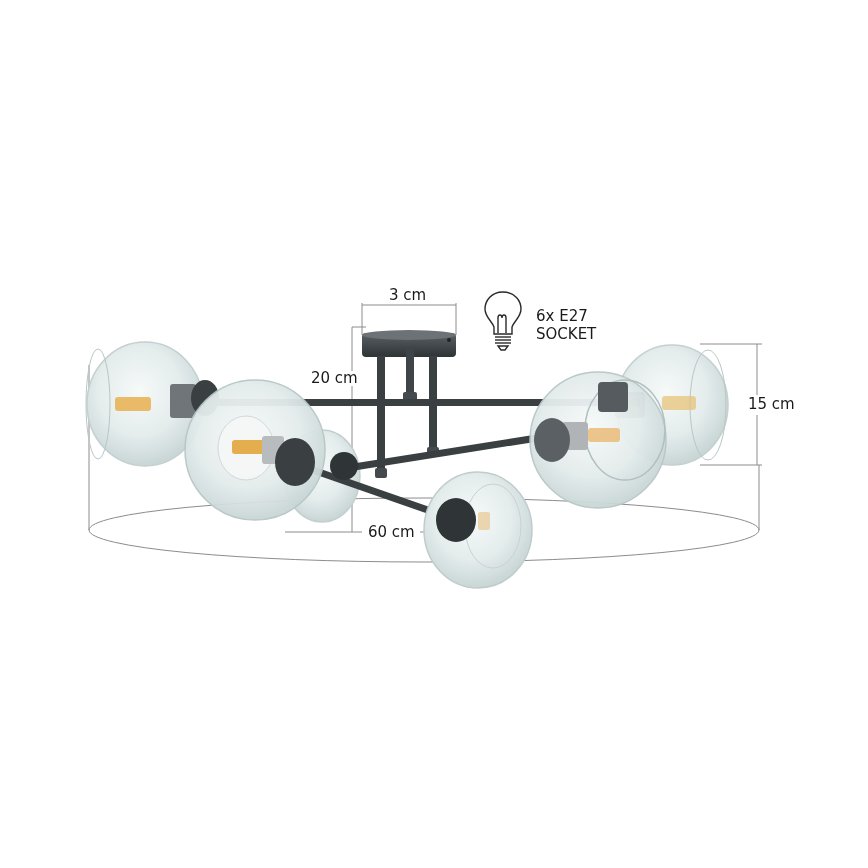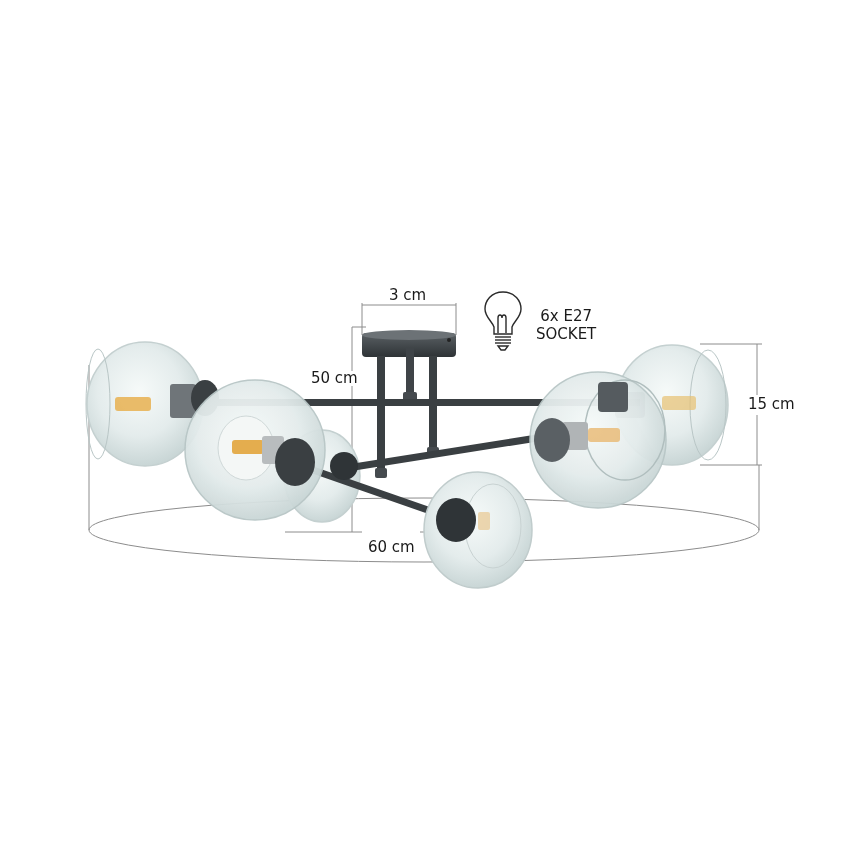--- a/index.html
+++ b/index.html
@@ -2,22 +2,22 @@
 <html><head>
   <meta charset="utf-8">
   <style>
     html, body { margin: 0; padding: 0; background: #ffffff; }
     body { width: 868px; height: 868px; position: relative; overflow: hidden; font-family: "DejaVu Sans", sans-serif; }
     #stage { position: absolute; left: 0; top: 0; width: 868px; height: 868px; }
     .label { position: absolute; font-family: "DejaVu Sans", sans-serif; font-size: 15px; color: #1a1a1a; white-space: nowrap; line-height: 1; background: #fff; padding: 0 2px; }
     #lbl-10 { left: 387px; top: 288px; }
     #lbl-30 { left: 309px; top: 371px; }
     #lbl-15 { left: 746px; top: 397px; text-align: right; }
-    #lbl-60 { left: 366px; top: 525px; margin-top: 15px; }
-    #socket { position: absolute; left: 536px; top: 307px; text-align: center; font-size: 15px; line-height: 18px; color: #1a1a1a; }
+    #lbl-60 { left: 366px; top: 525px; }
+    #socket { position: absolute; left: 536px; top: 307px; font-size: 15px; line-height: 18px; color: #1a1a1a; }
   </style>
 </head>
 <body>
 
 <svg id="stage" viewBox="0 0 868 868" xmlns="http://www.w3.org/2000/svg">
   <defs>
     <radialGradient id="glassG" cx="45%" cy="40%" r="60%">
       <stop offset="0%" stop-color="#f6faf9"></stop>
       <stop offset="60%" stop-color="#e4ecec"></stop>
       <stop offset="100%" stop-color="#c9d6d6"></stop>
@@ -121,20 +121,20 @@
     <path d="M20 2 C8 2 2 11 2 19 C2 27 9 31 11 37 L11 44 L29 44 L29 37 C31 31 38 27 38 19 C38 11 32 2 20 2 Z"></path>
     <path d="M15 43 L15 28 C15 24 19 24 19 28 C19 24 23 24 23 28 L23 43"></path>
     <line x1="12" y1="47" x2="28" y2="47"></line>
     <line x1="12" y1="50" x2="28" y2="50"></line>
     <line x1="12" y1="53" x2="28" y2="53"></line>
     <path d="M15 56 L25 56 L22 60 L18 60 Z"></path>
   </g>
 </svg>
 
 <div class="label" id="lbl-10">3 cm</div>
-<div class="label" id="lbl-30">50 cm</div>
+<div class="label" id="lbl-30">20 cm</div>
 <div class="label" id="lbl-15">15 cm</div>
 <div class="label" id="lbl-60">60 cm</div>
 
 <div id="socket">
   <div>6x E27</div>
   <div>SOCKET</div>
 </div>
 
 </body></html>

